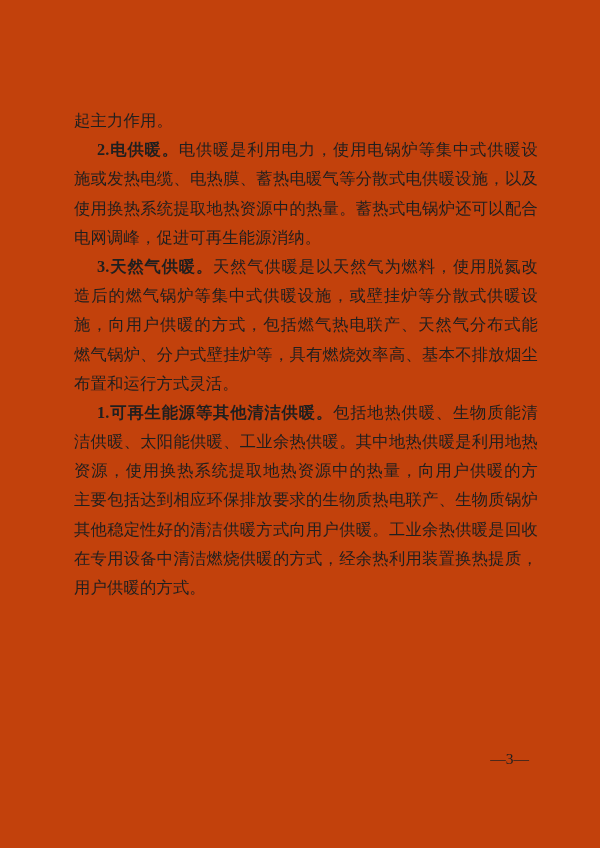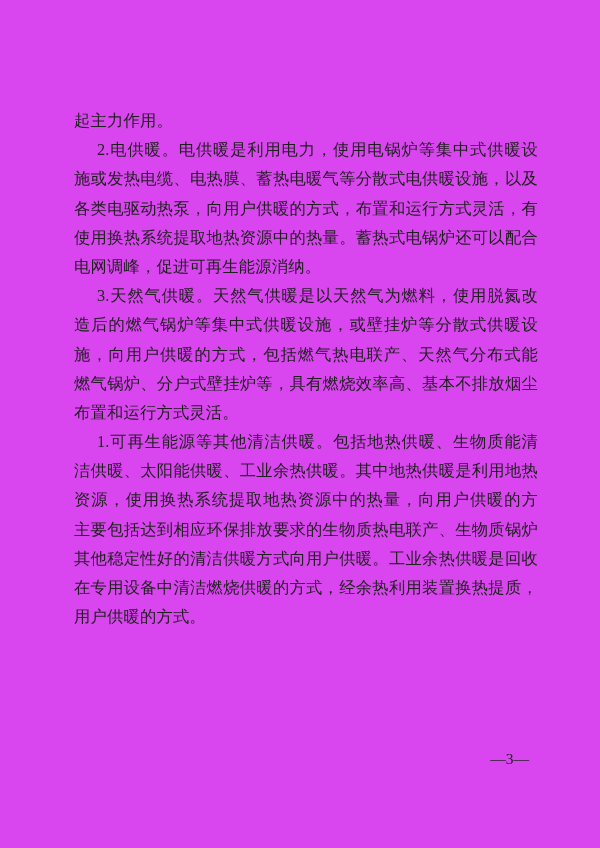--- a/index.html
+++ b/index.html
@@ -5,21 +5,21 @@
   html, body {
     margin: 0;
     padding: 0;
     background: #e8e8e8;
   }
   .page {
     position: relative;
     width: 600px;
     height: 848px;
     margin: 0 auto;
-    background: #d946ef;
+    background: #c2410c;
     overflow: hidden;
     font-family: "Liberation Serif", "DejaVu Serif", serif;
     color: #1f1f1f;
   }
   .doc-body {
     position: absolute;
     left: 74px;
     top: 106px;
     width: 464px;
   }
@@ -34,41 +34,40 @@
     overflow: hidden;
   }
   .line.j {
     text-align-last: justify;
   }
   .line.ind {
     padding-left: 23px;
     width: 441px;
   }
   .seg { font-weight: normal; }
-  .seg.bold { font-weight: normal; }
+  .seg.bold { font-weight: bold; }
   .page-number {
     position: absolute;
     top: 749px;
     right: 71px;
     font-size: 15.5px;
     line-height: 20px;
     letter-spacing: 0px;
     color: #1f1f1f;
     font-family: "Liberation Serif", "DejaVu Serif", serif;
   }
 </style>
 </head>
 <body>
 
 <div class="page">
   <div class="doc-body">
       <div class="line"><span class="seg">起主力作用。</span></div>
       <div class="line j ind"><span class="seg bold">2.电供暖。</span><span class="seg">电供暖是利用电力，使用电锅炉等集中式供暖设</span></div>
       <div class="line j"><span class="seg">施或发热电缆、电热膜、蓄热电暖气等分散式电供暖设施，以及</span></div>
-      <div class="line j"><span class="seg">各类电驱动热泵，向用户供暖的方式，布置和运行方式灵活，有</span></div>
       <div class="line j"><span class="seg">使用换热系统提取地热资源中的热量。蓄热式电锅炉还可以配合</span></div>
       <div class="line"><span class="seg">电网调峰，促进可再生能源消纳。</span></div>
       <div class="line j ind"><span class="seg bold">3.天然气供暖。</span><span class="seg">天然气供暖是以天然气为燃料，使用脱氮改</span></div>
       <div class="line j"><span class="seg">造后的燃气锅炉等集中式供暖设施，或壁挂炉等分散式供暖设</span></div>
       <div class="line j"><span class="seg">施，向用户供暖的方式，包括燃气热电联产、天然气分布式能源、</span></div>
       <div class="line j"><span class="seg">燃气锅炉、分户式壁挂炉等，具有燃烧效率高、基本不排放烟尘</span></div>
       <div class="line"><span class="seg">布置和运行方式灵活。</span></div>
       <div class="line j ind"><span class="seg bold">1.可再生能源等其他清洁供暖。</span><span class="seg">包括地热供暖、生物质能清</span></div>
       <div class="line j"><span class="seg">洁供暖、太阳能供暖、工业余热供暖。其中地热供暖是利用地热</span></div>
       <div class="line j"><span class="seg">资源，使用换热系统提取地热资源中的热量，向用户供暖的方式。</span></div>

